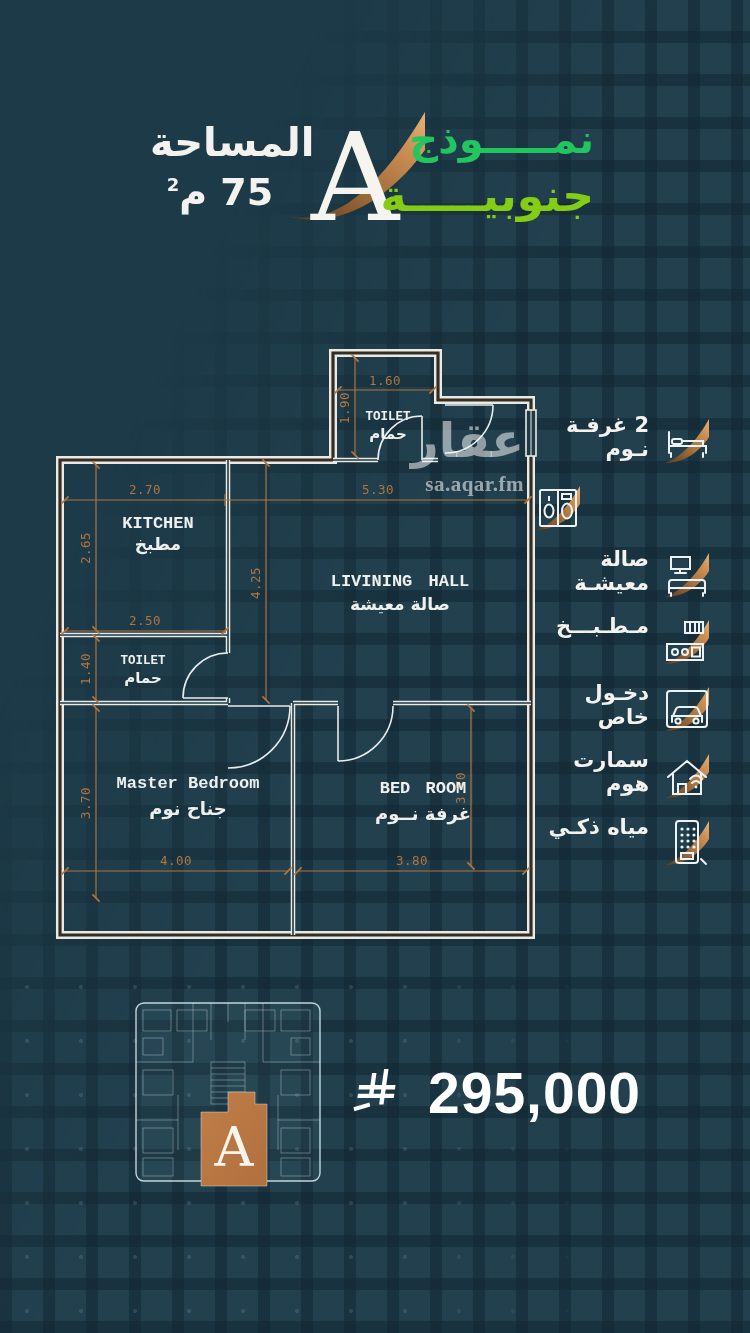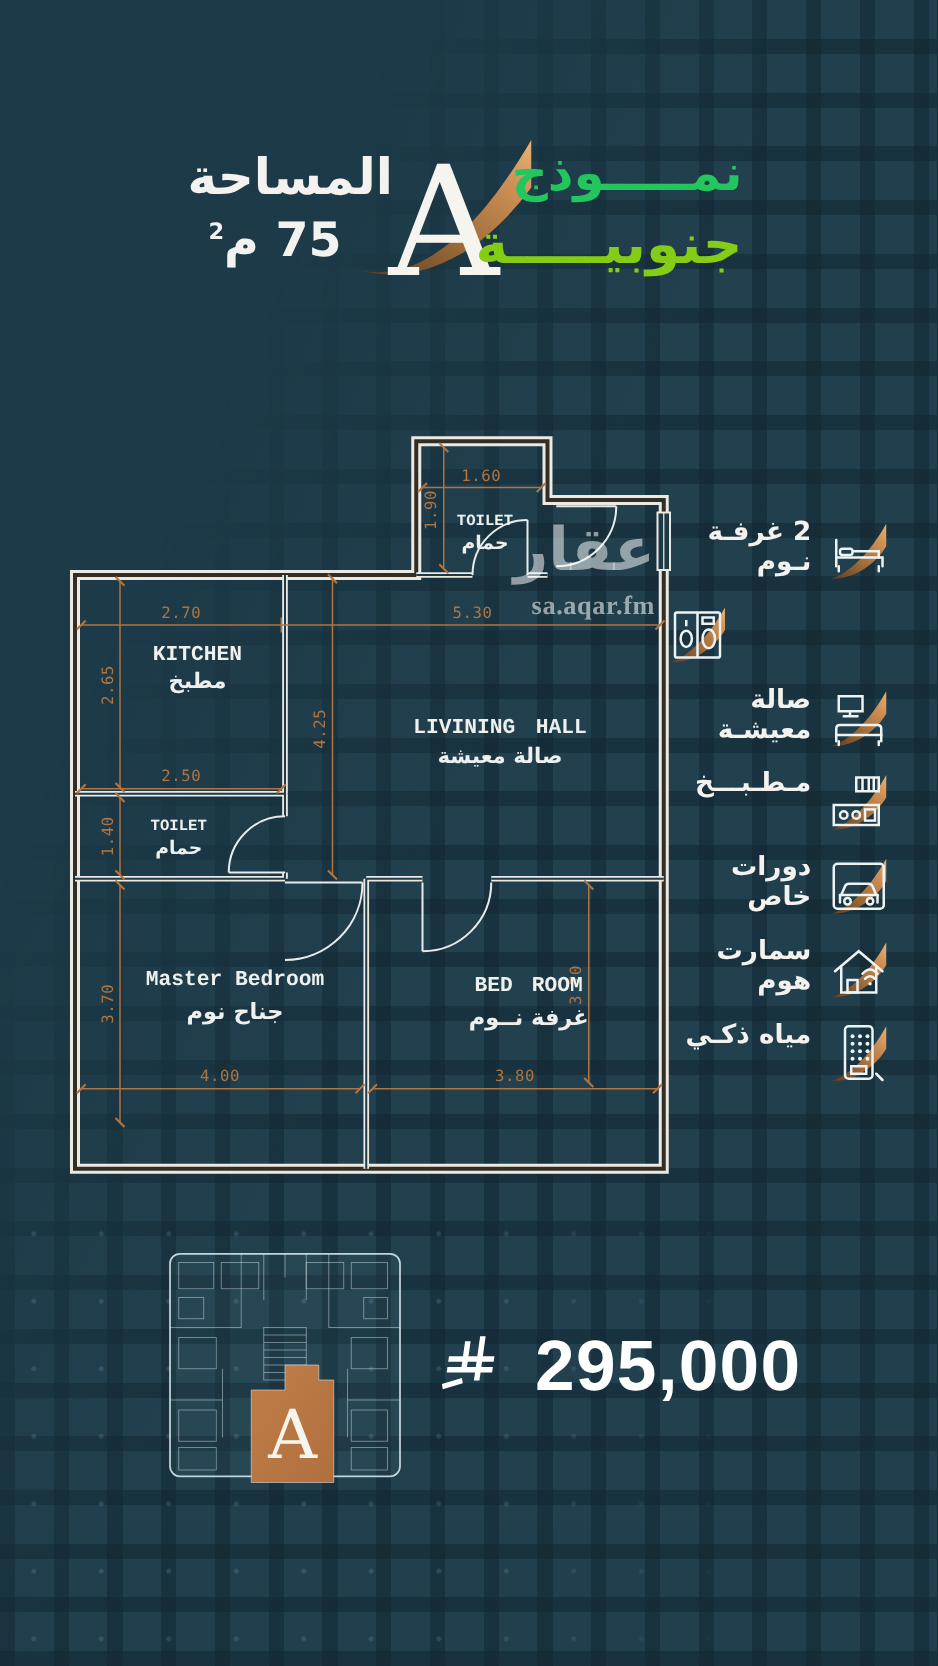--- a/index.html
+++ b/index.html
@@ -255,21 +255,21 @@
             <rect x="8" y="30" width="36" height="16"></rect>
               <circle cx="16" cy="38" r="3"></circle>
               <circle cx="26" cy="38" r="3"></circle>
             <rect x="33" y="33.5" width="8" height="9"></rect>
             </g>
         </svg>
       </div>
     </div>
 
     <div class="feat">
-      <div class="flabel">دورات خاص</div>
+      <div class="flabel">دخـول خاص</div>
       <div class="ibox">
         <svg viewBox="0 0 56 56">
             <path d="M6,50 C20,46 38,28 50,6 L50,24 C40,40 24,50 6,50 Z" fill="url(#og)"></path>
           <g stroke="#edf2f3" stroke-width="2" fill="none" stroke-linecap="round">
             <rect x="8" y="10" width="40" height="36" rx="3"></rect>
             <path d="M14,35 l3,-7 q1,-2 3,-2 h16 q2,0 3,2 l3,7"></path>
               <path d="M13,35 h30"></path>
             <path d="M13,35 v6 M43,35 v6"></path>
               <circle cx="19" cy="40" r="2.6"></circle>
               <circle cx="37" cy="40" r="2.6"></circle>

